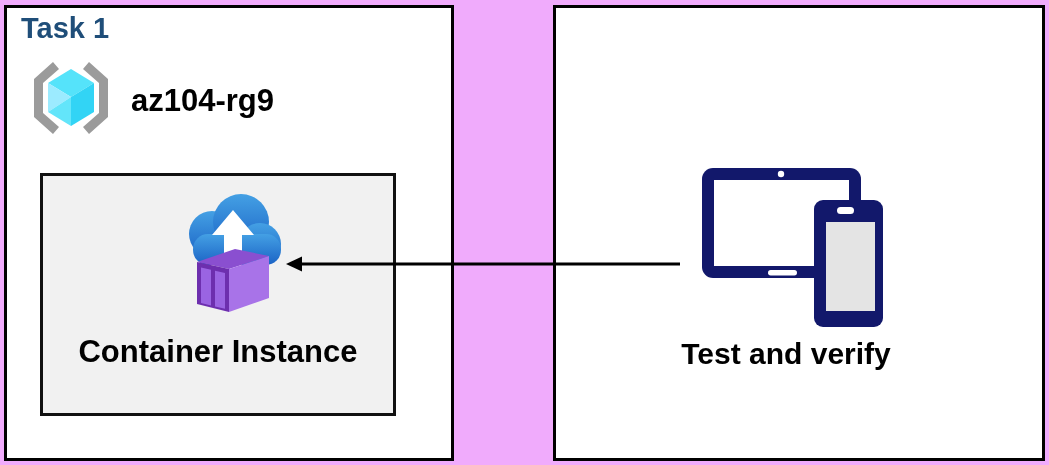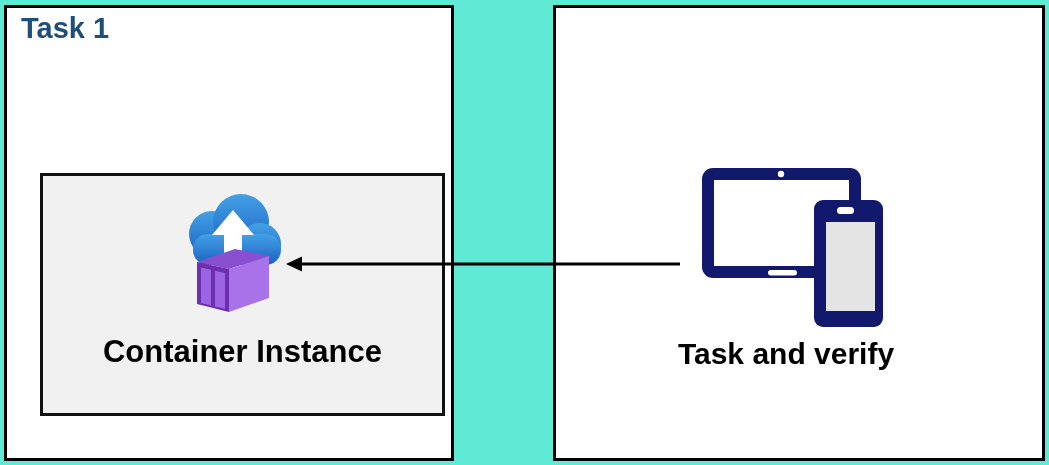--- a/index.html
+++ b/index.html
@@ -1,50 +1,64 @@
 <!DOCTYPE html>
 <html><head>
 <meta charset="utf-8">
 <style>
   html,body{margin:0;padding:0;background:#ffffff;}
   body{font-family:"Liberation Sans","DejaVu Sans",sans-serif;}
-  .canvas{position:relative;width:1049px;height:465px;background:#5eead4;overflow:hidden;}
+  .canvas{position:relative;width:1049px;height:465px;background:#f0abfc;overflow:hidden;}
 
   .task-box{position:absolute;background:#ffffff;border:3px solid #000000;box-sizing:border-box;}
   .task1-box{left:4px;top:5px;width:450px;height:456px;}
   .task2-box{left:553px;top:5px;width:492px;height:456px;}
 
   .task-title{position:absolute;font-size:29px;font-weight:bold;color:#1f4e79;letter-spacing:0px;}
   .task1-title{left:21px;top:12px;}
   .task2-title{left:583px;top:12px;}
 
   .rg-row{position:absolute;left:27px;top:60px;display:flex;align-items:center;}
   .rg-icon{width:88px;height:76px;}
   .rg-name{font-size:31px;font-weight:bold;color:#000000;margin-left:16px;margin-top:6px;}
 
-  .inner-box{position:absolute;left:40px;top:173px;width:405px;height:243px;
+  .inner-box{position:absolute;left:40px;top:173px;width:356px;height:243px;
              background:#f1f1f1;border:3px solid #111111;box-sizing:border-box;}
   .aci-icon{position:absolute;left:142px;top:14px;width:96px;height:126px;}
   .inner-label{position:absolute;left:0;top:158px;width:100%;text-align:center;
                font-size:31px;font-weight:bold;color:#000000;}
 
   .devices-wrap{position:absolute;left:661px;top:163px;width:250px;}
   .devices-icon{display:block;margin:0 auto;width:200px;height:168px;}
   .devices-label{margin-top:6px;text-align:center;font-size:30px;font-weight:bold;color:#000000;}
 
   .arrow-svg{position:absolute;left:283px;top:252px;width:400px;height:24px;z-index:5;}
 </style>
 </head>
 <body>
 
 <div class="canvas">
 
   <div class="task-box task1-box"></div>
   <div class="task-title task1-title">Task 1</div>
 
+  <div class="rg-row">
+    <svg class="rg-icon" viewBox="0 0 88 76">
+
+      <polygon points="26,2 7,19 7,57 26,74 32,67 16,53 16,23 32,9" fill="#9b9b9b"></polygon>
+
+      <polygon points="62,2 81,19 81,57 62,74 56,67 72,53 72,23 56,9" fill="#9b9b9b"></polygon>
+
+      <polygon points="44,9 67,23 44,37 21,23" fill="#55e3fa"></polygon>
+      <polygon points="21,23 44,37 21,52" fill="#9cebff"></polygon>
+      <polygon points="21,52 44,37 44,66" fill="#63e5fa"></polygon>
+      <polygon points="67,23 67,52 44,66 44,37" fill="#32d4f5"></polygon>
+    </svg>
+    <div class="rg-name">az104-rg9</div>
+  </div>
 
   <div class="inner-box">
     <svg class="aci-icon" viewBox="0 0 96 126">
       <defs>
         <linearGradient id="cloudGrad" x1="0" y1="0" x2="0" y2="1">
           <stop offset="0" stop-color="#44a0e4"></stop>
           <stop offset="1" stop-color="#1b63c5"></stop>
         </linearGradient>
       </defs>
 
@@ -79,21 +93,21 @@
         <circle cx="95" cy="11" r="3.2" fill="#ffffff"></circle>
         <rect x="82" y="107" width="29" height="5.5" rx="2.7" fill="#ffffff"></rect>
       </g>
 
       <g>
         <rect x="128" y="37" width="69" height="127" rx="9" fill="#12186b"></rect>
         <rect x="151" y="44" width="17" height="7" rx="3.5" fill="#ffffff"></rect>
         <rect x="140" y="59" width="49" height="89" fill="#e4e4e4"></rect>
       </g>
     </svg>
-    <div class="devices-label">Task and verify</div>
+    <div class="devices-label">Test and verify</div>
   </div>
 
   <svg class="arrow-svg" viewBox="0 0 400 24">
     <line x1="397" y1="12" x2="14" y2="12" stroke="#000000" stroke-width="3"></line>
     <polygon points="3,12 19,4.5 19,19.5" fill="#000000"></polygon>
   </svg>
 
 </div>
 
 </body></html>

